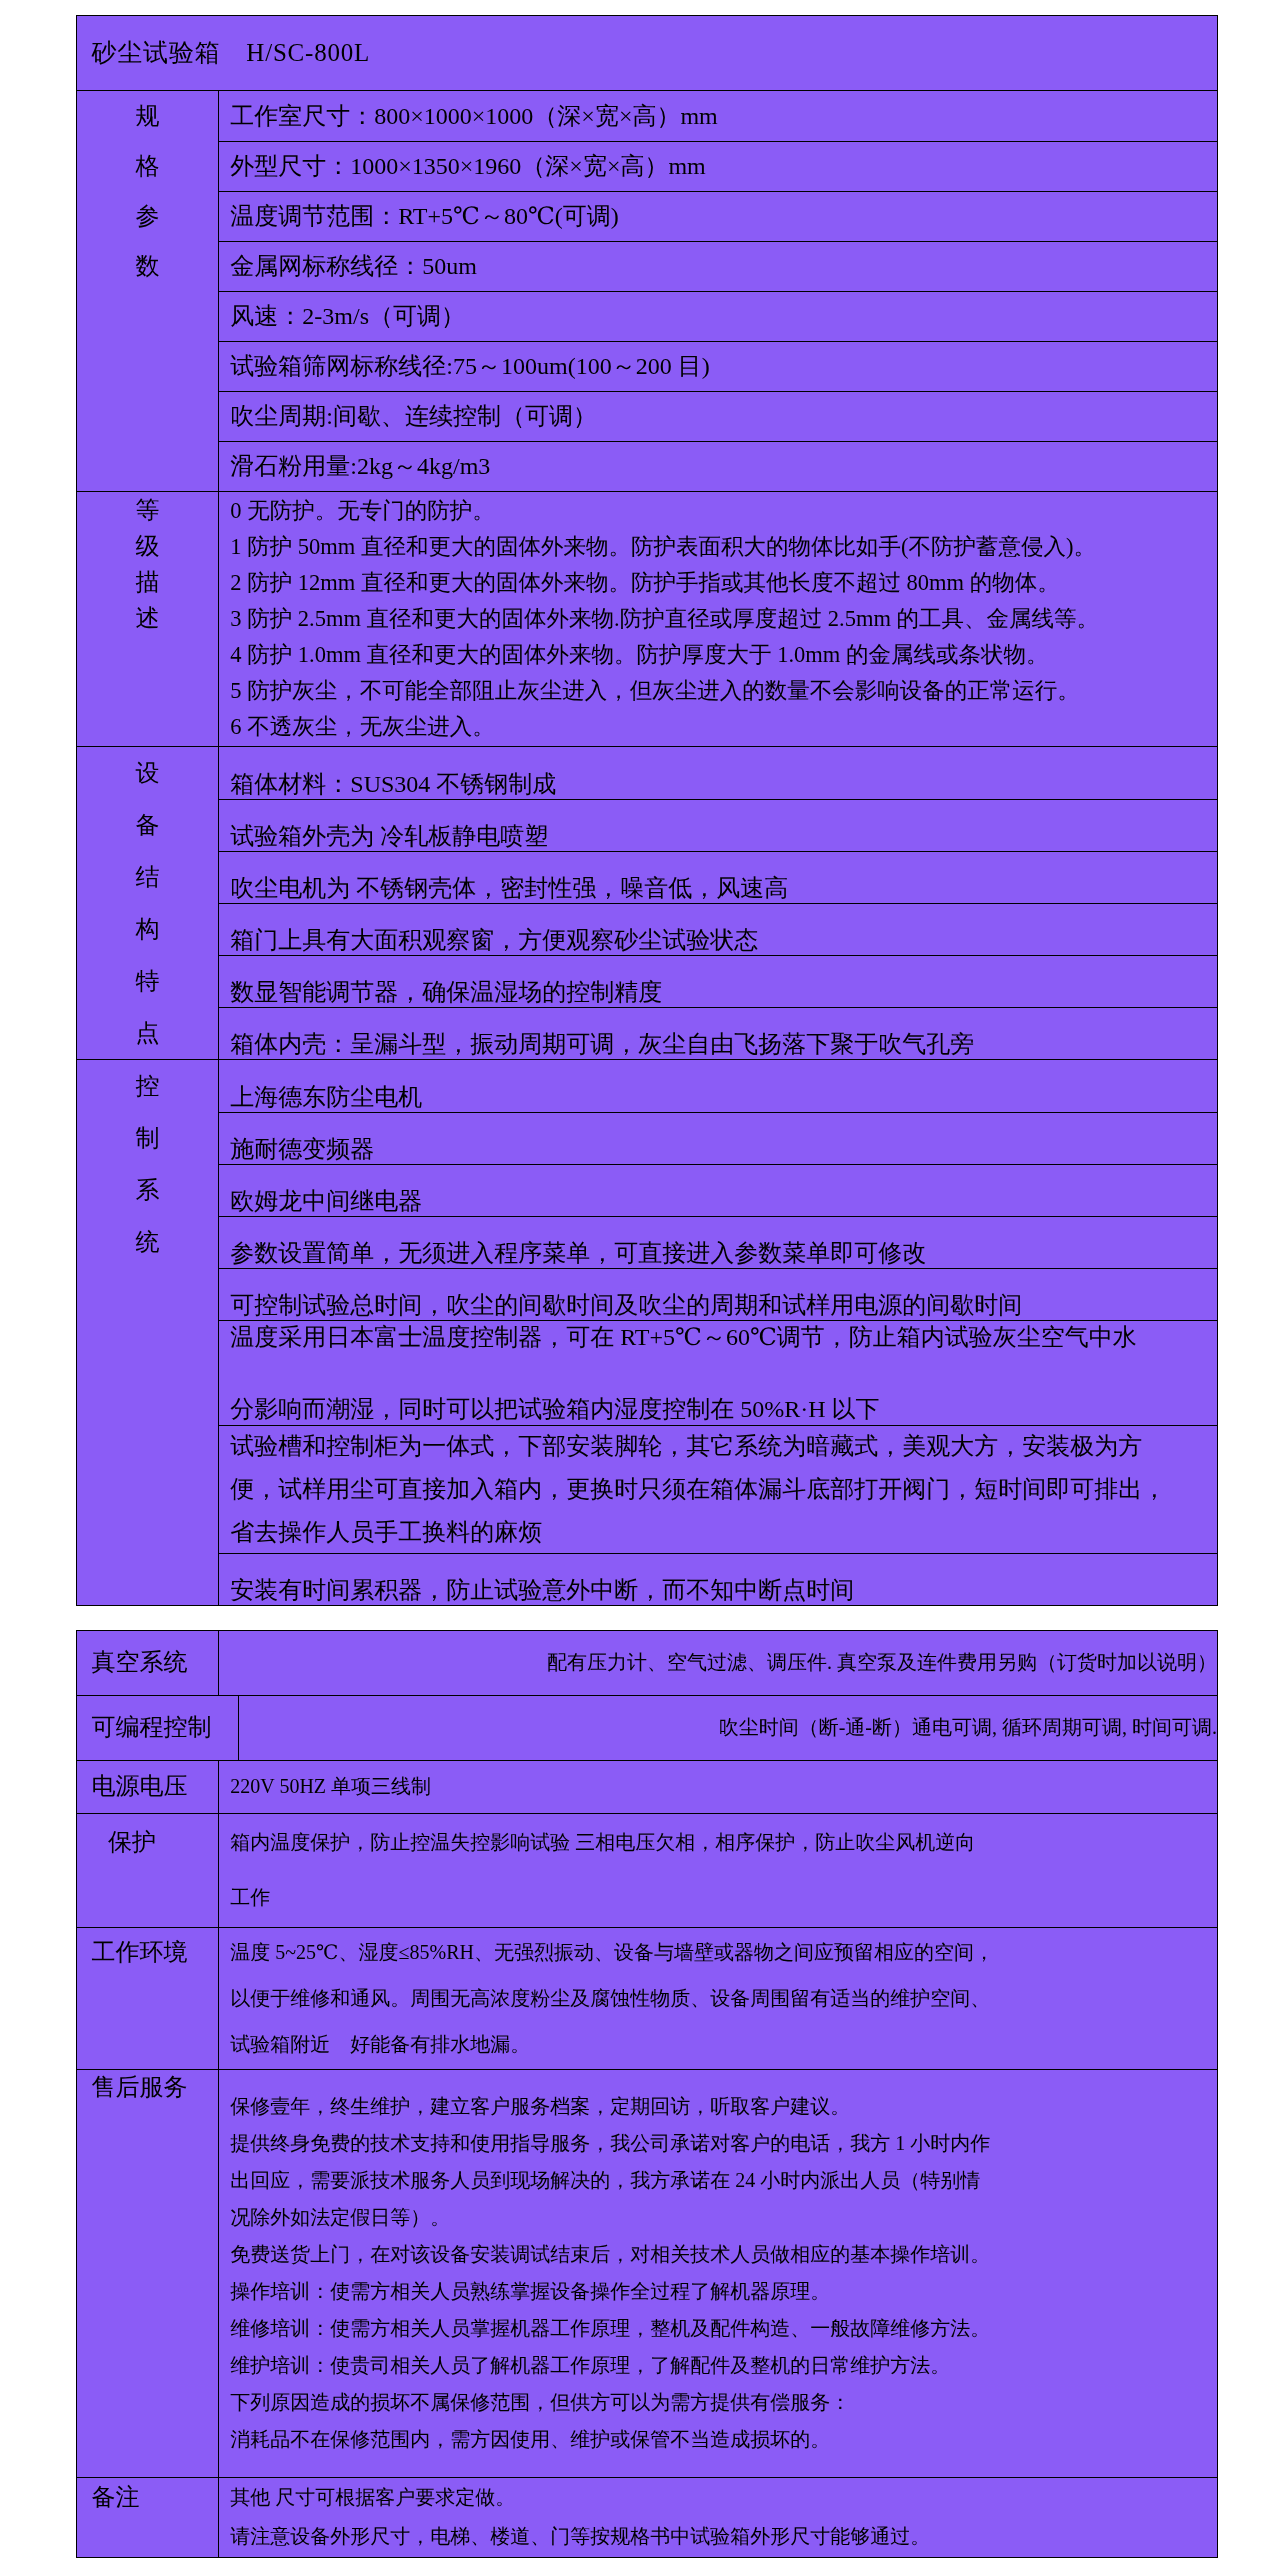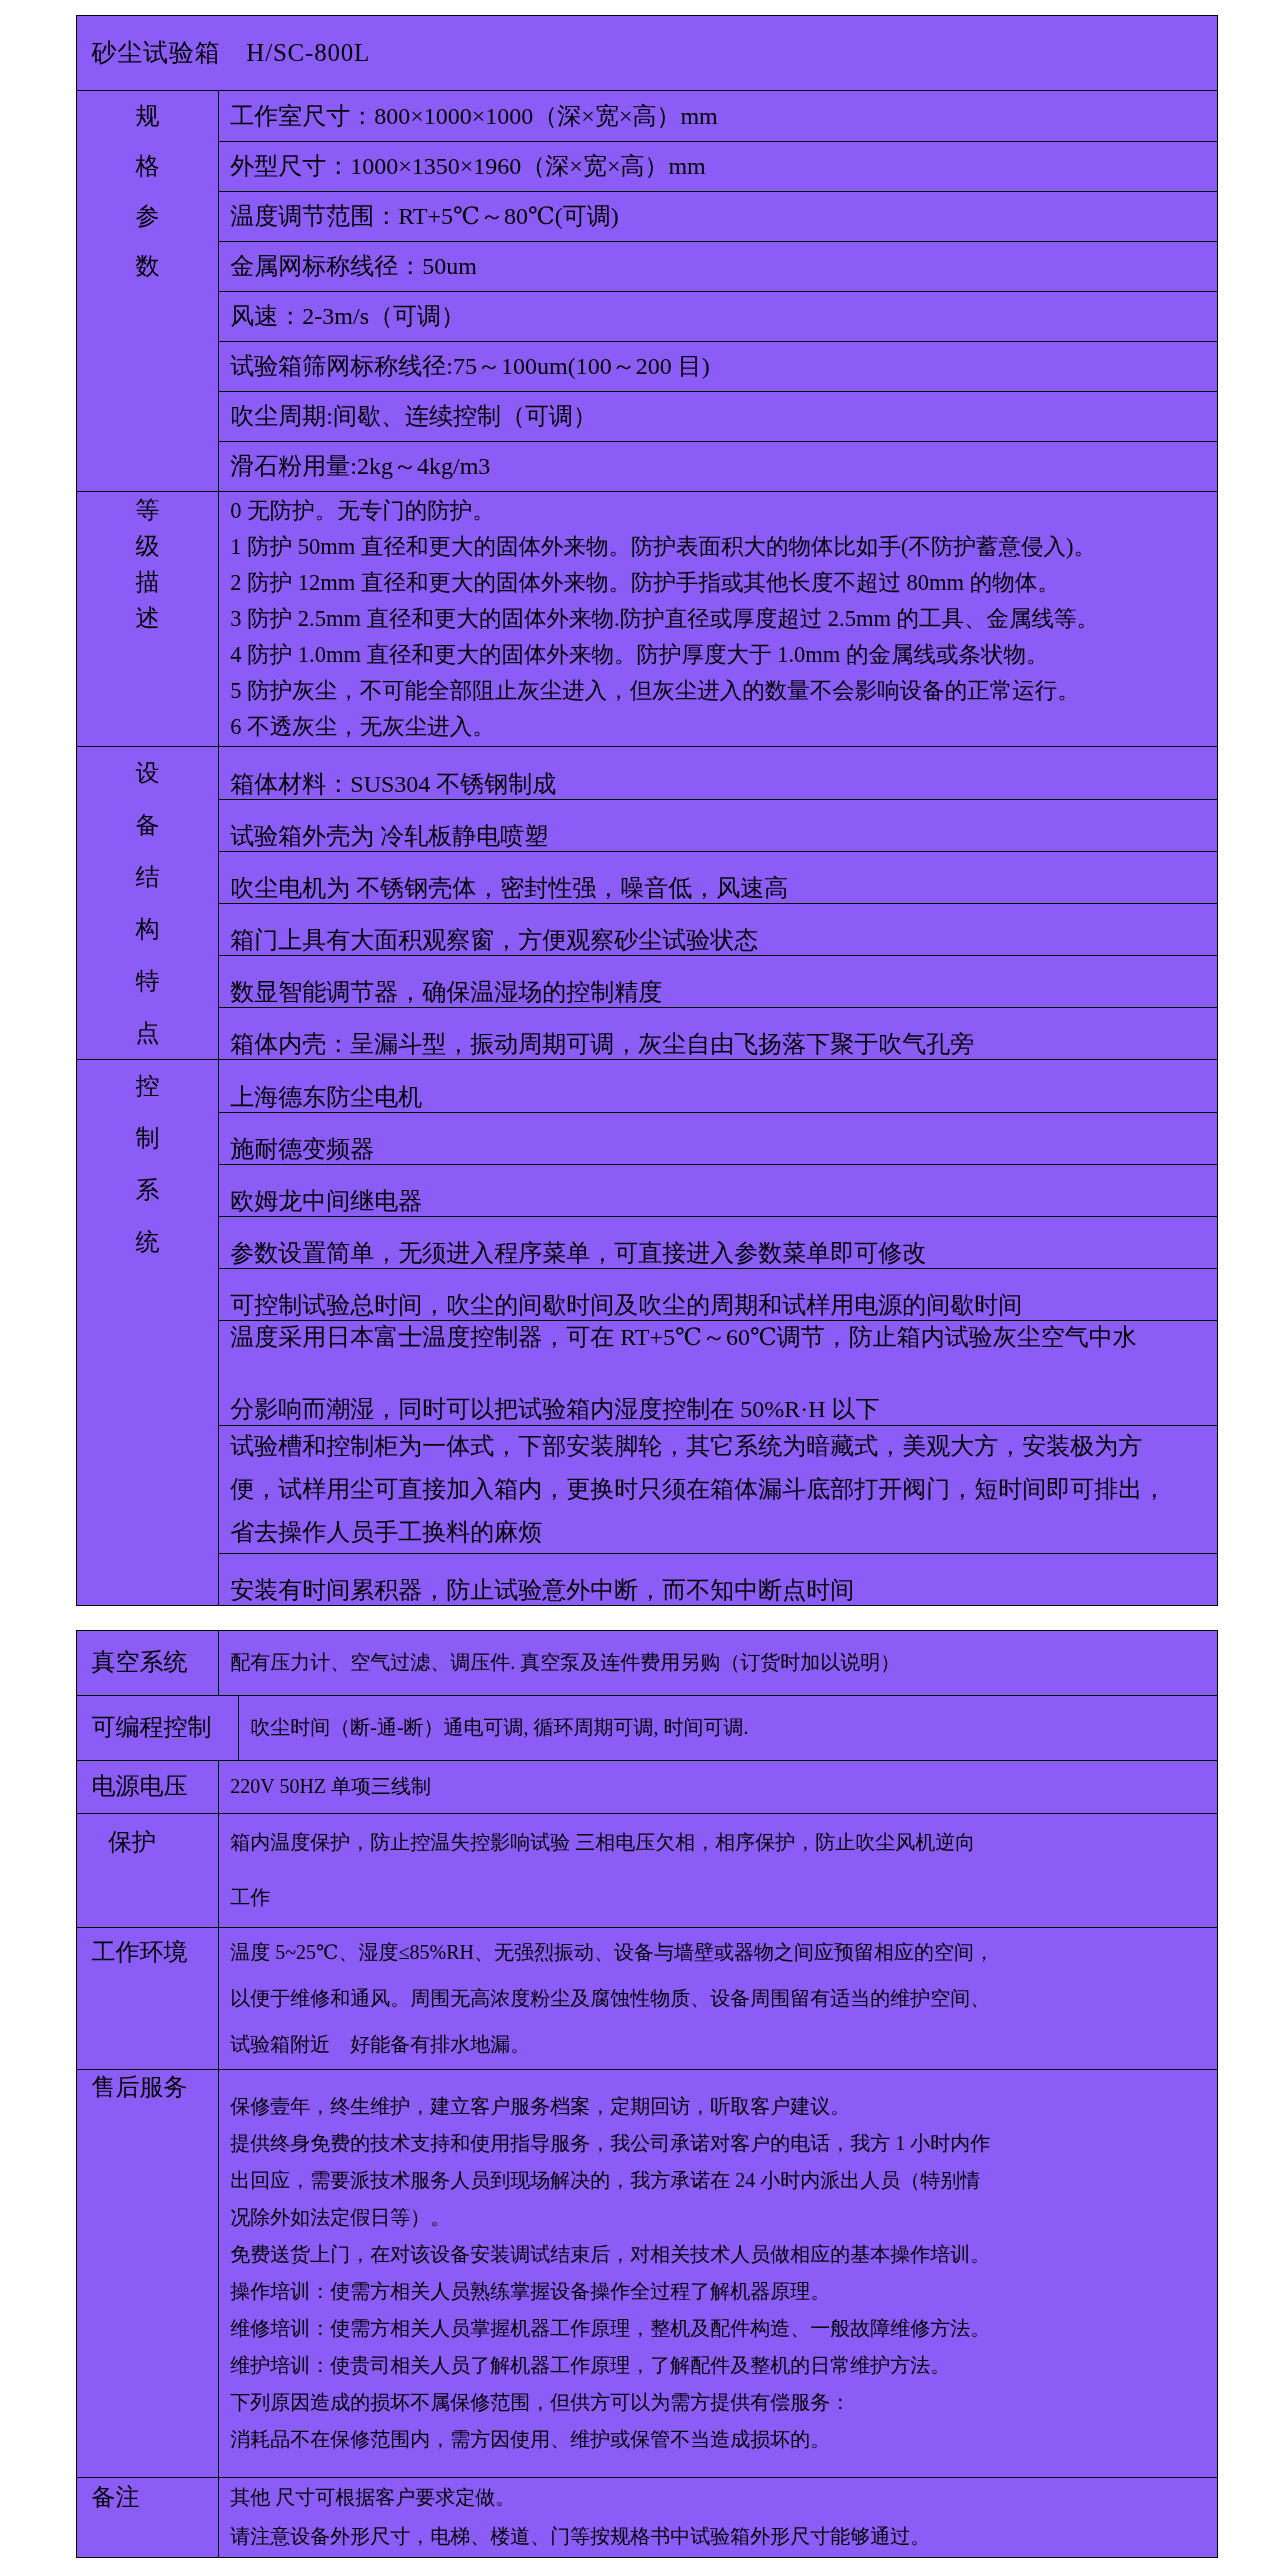--- a/index.html
+++ b/index.html
@@ -42,21 +42,21 @@
     width:142px;flex:none;box-sizing:border-box;border-right:1.6px solid #000;
     padding-left:14.5px;font-size:24px;line-height:27px;
     display:flex;align-items:center;
   }
   .t2-content{
     flex:1;min-width:0;box-sizing:border-box;padding-left:11.3px;font-size:20px;
     display:flex;flex-direction:column;justify-content:center;overflow:hidden;
   }
   .t2-row.wide .t2-label{width:162px;}
   .t2-row.top .t2-label{align-items:flex-start;}
-  .q80{height:64px;} .q65{height:52px;}
+  .q80{height:64px;text-align:right;} .q65{height:52px;}
   .q140{height:113px;} .q140 .ln{line-height:55px;}
   .q175{height:141px;} .q175 .ln{line-height:46px;}
   .q506{height:407px;} .q506 .ln{line-height:37px;}
   .q98{height:79px;}  .q98 .ln{line-height:39px;}
   .pt19{padding-top:15.3px;} .pt14{padding-top:11.3px;} .pt6{padding-top:4.8px;} .pt8{padding-top:6.4px;}
   .indent{padding-left:31px;}
 </style>
 </head>
 <body>
 

